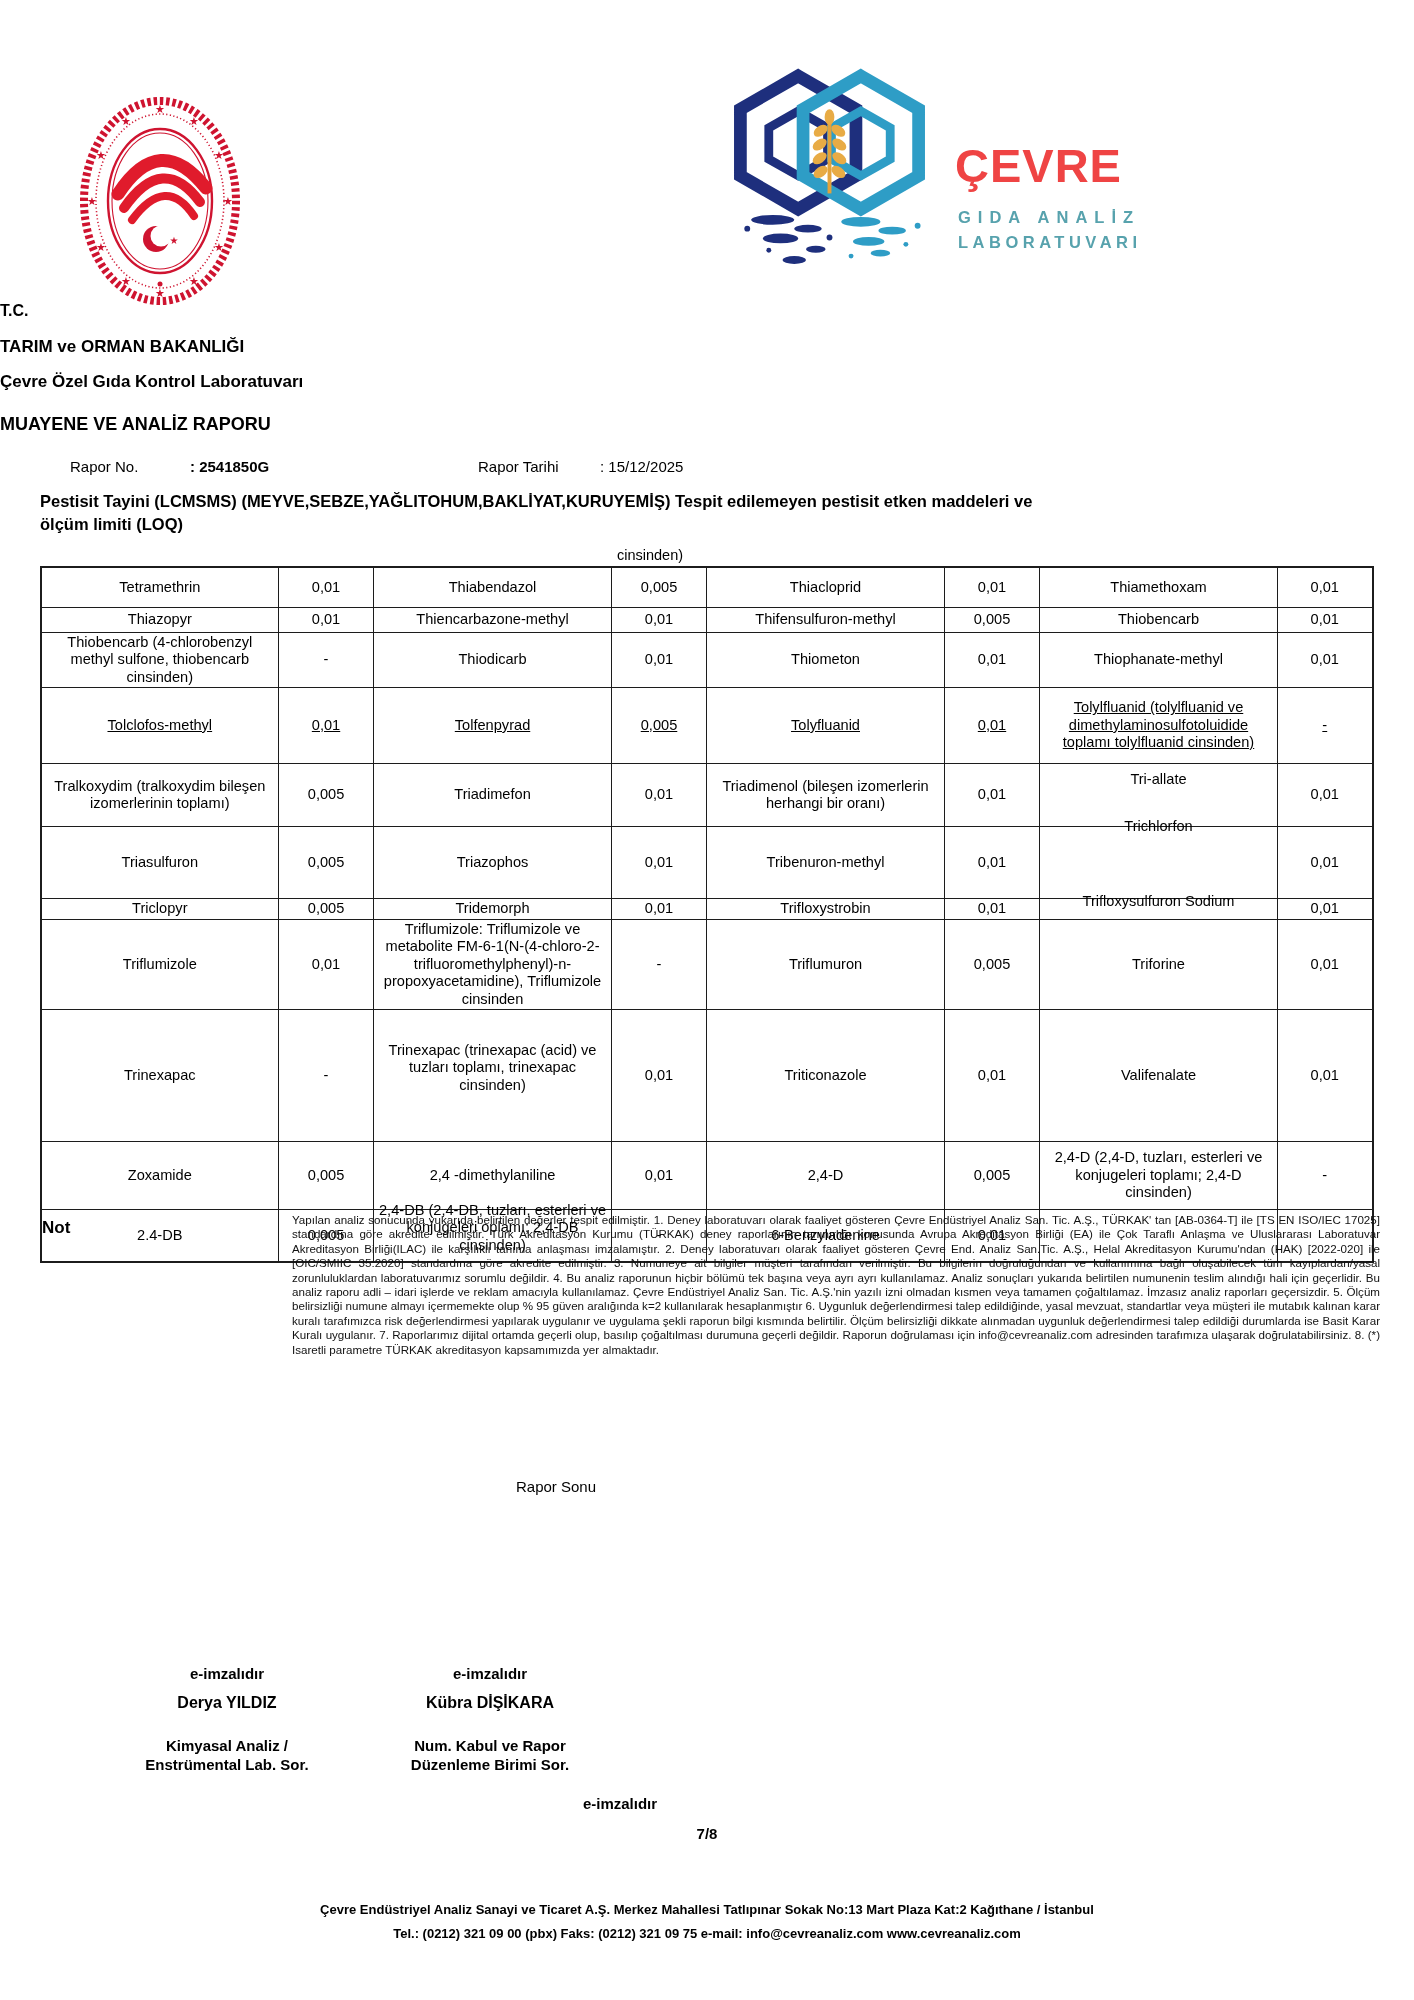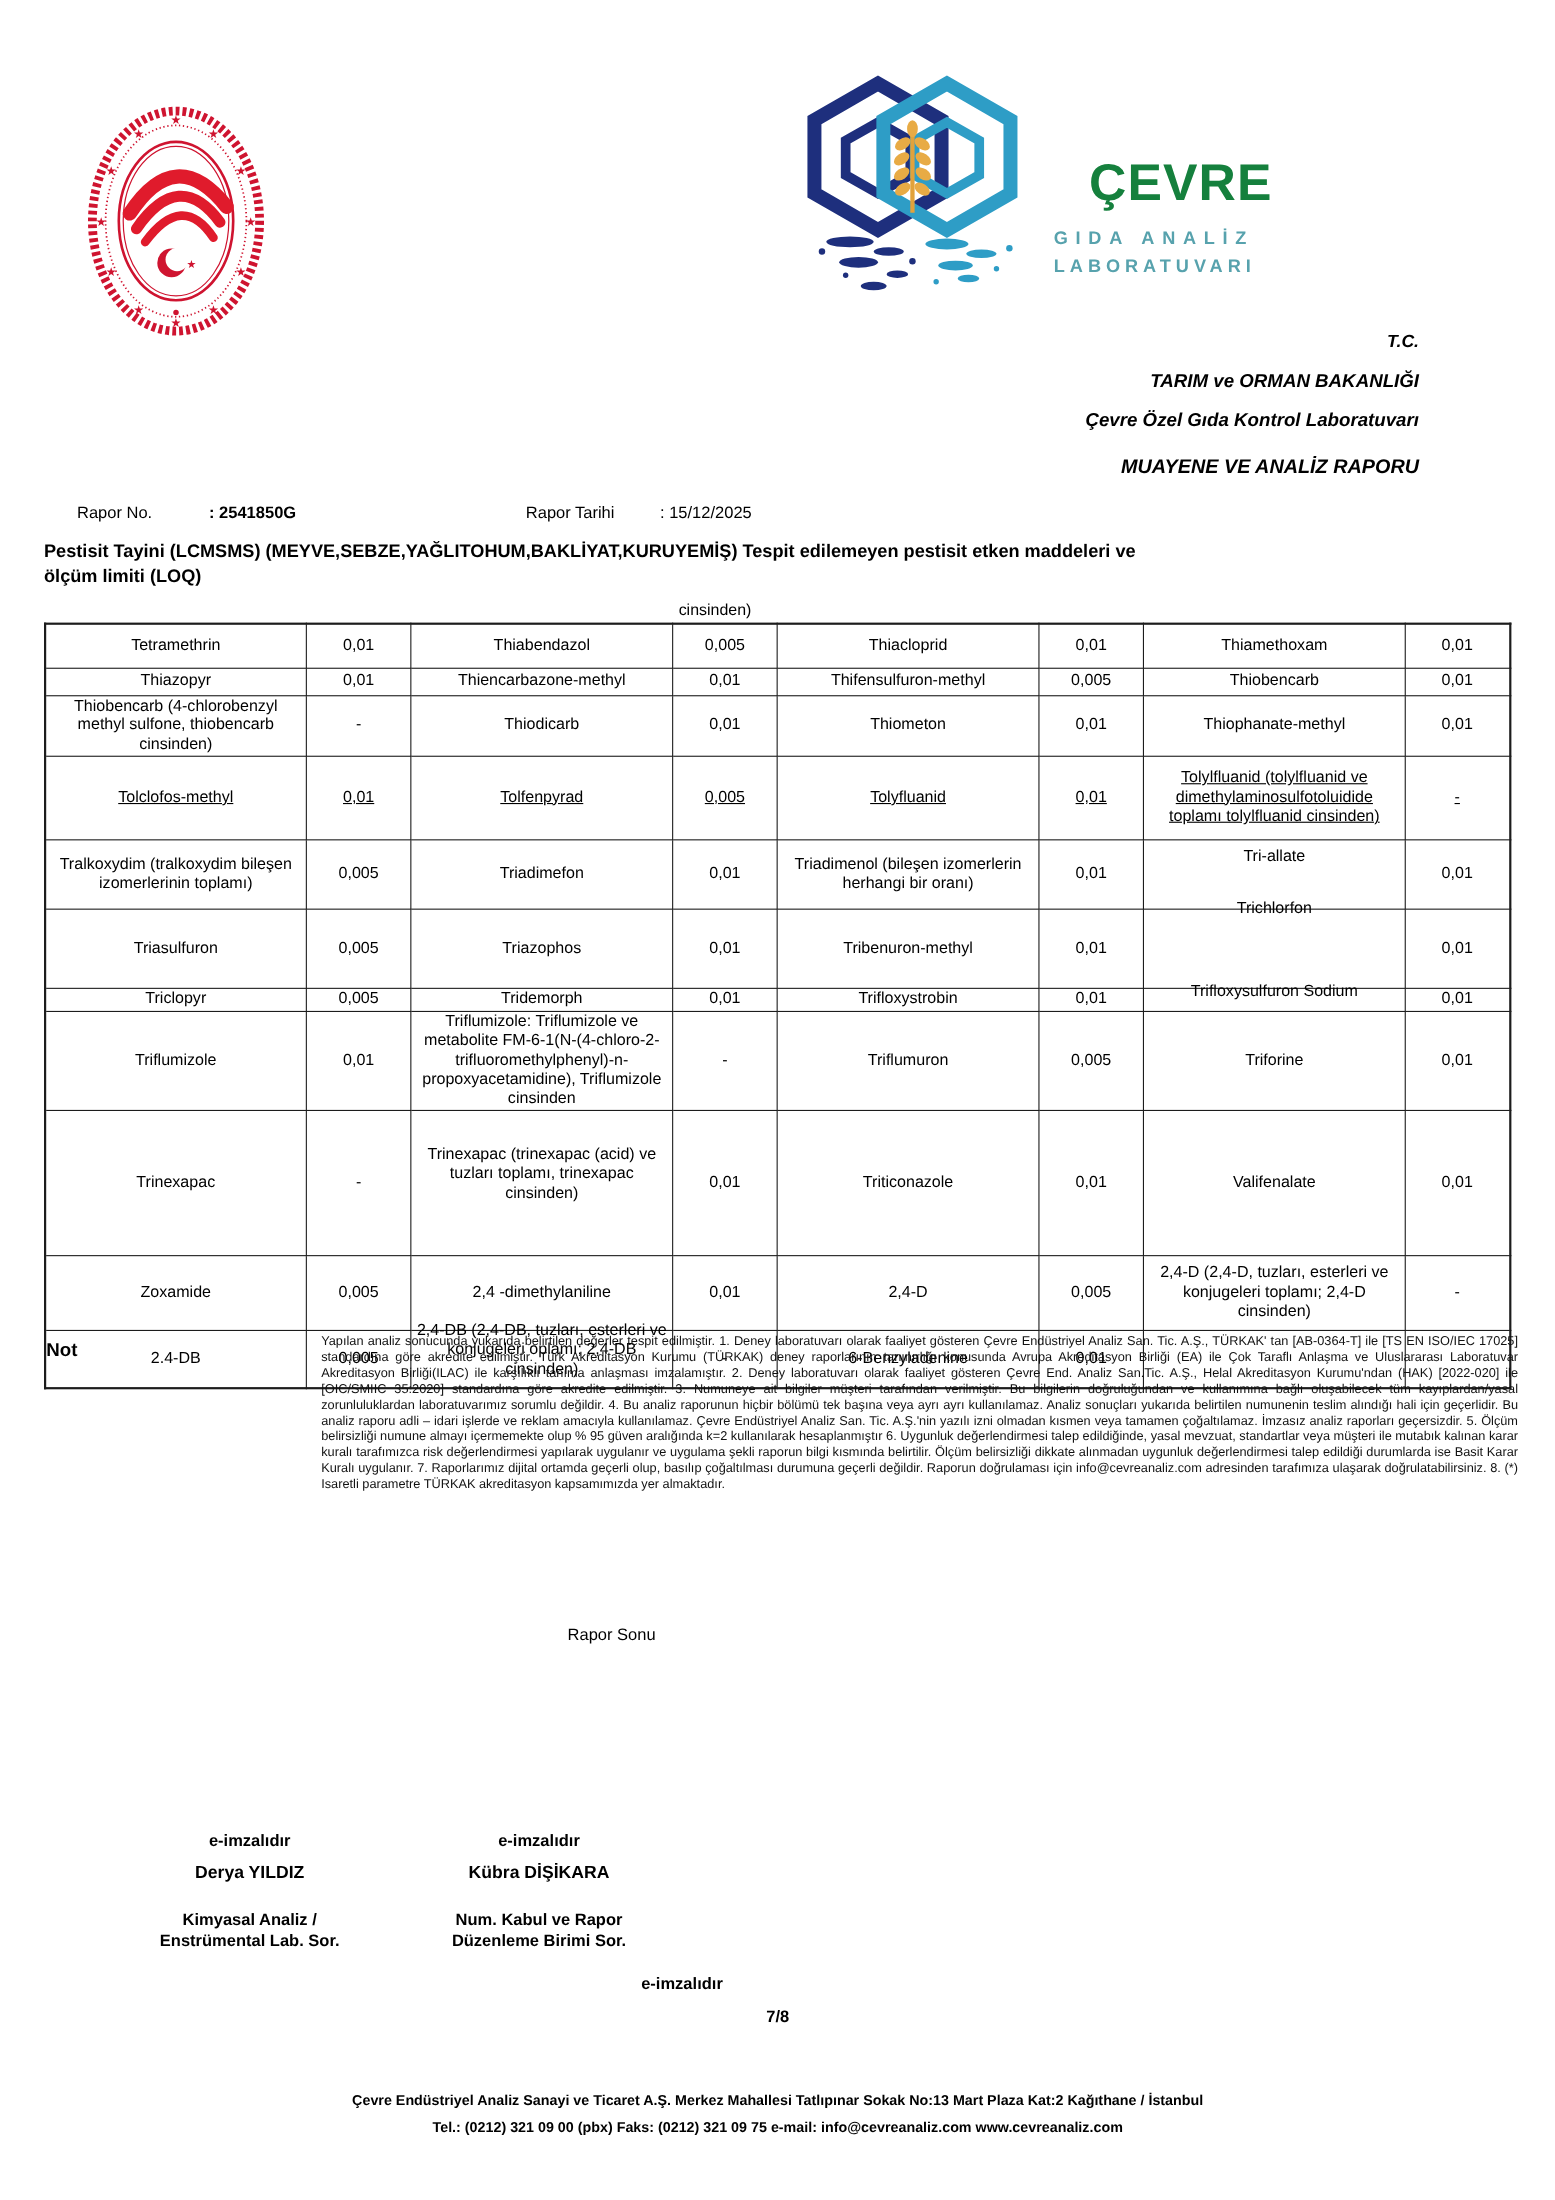--- a/index.html
+++ b/index.html
@@ -1,28 +1,28 @@
 <!DOCTYPE html>
 <html><head>
 <meta charset="utf-8">
 <style>
   html,body{margin:0;padding:0;background:#ffffff;}
   .page{position:relative;width:1414px;height:2000px;background:#fff;
         font-family:"Liberation Sans",sans-serif;color:#000;overflow:hidden;}
   .abs{position:absolute;}
 
   
-  .hdr-line{position:absolute;left:0;width:1290px;text-align:right;font-weight:bold;font-style:italic;}
+  .hdr-line{position:absolute;left:0;width:1290px;text-align:left;font-weight:bold;}
   .tc{top:302px;font-size:16px;}
   .ministry{top:337px;font-size:17px;}
   .labname{top:372px;font-size:17px;}
   .reporttitle{top:414px;font-size:18px;}
 
   .cevre-word{position:absolute;left:955px;top:138px;width:240px;
-      font-size:47px;font-weight:bold;color:#15803d;letter-spacing:1px;margin-left:35px;}
+      font-size:47px;font-weight:bold;color:#ef4444;letter-spacing:1px;}
   .cevre-sub1{position:absolute;left:958px;top:208px;width:240px;
       font-size:16.5px;font-weight:bold;color:#57a2ad;letter-spacing:7px;}
   .cevre-sub2{position:absolute;left:958px;top:233px;width:240px;
       font-size:16.5px;font-weight:bold;color:#57a2ad;letter-spacing:4.5px;}
 
   .info-box{position:absolute;left:1218px;top:286px;width:150px;border:1px solid #8a8a8a;}
   .info-cell{height:55px;line-height:55px;text-align:center;font-size:15px;border-bottom:1px solid #8a8a8a;}
   .info-cell:last-child{border-bottom:none;}
 
   .meta{position:absolute;top:458px;left:0;width:1248px;height:20px;font-size:15px;}

